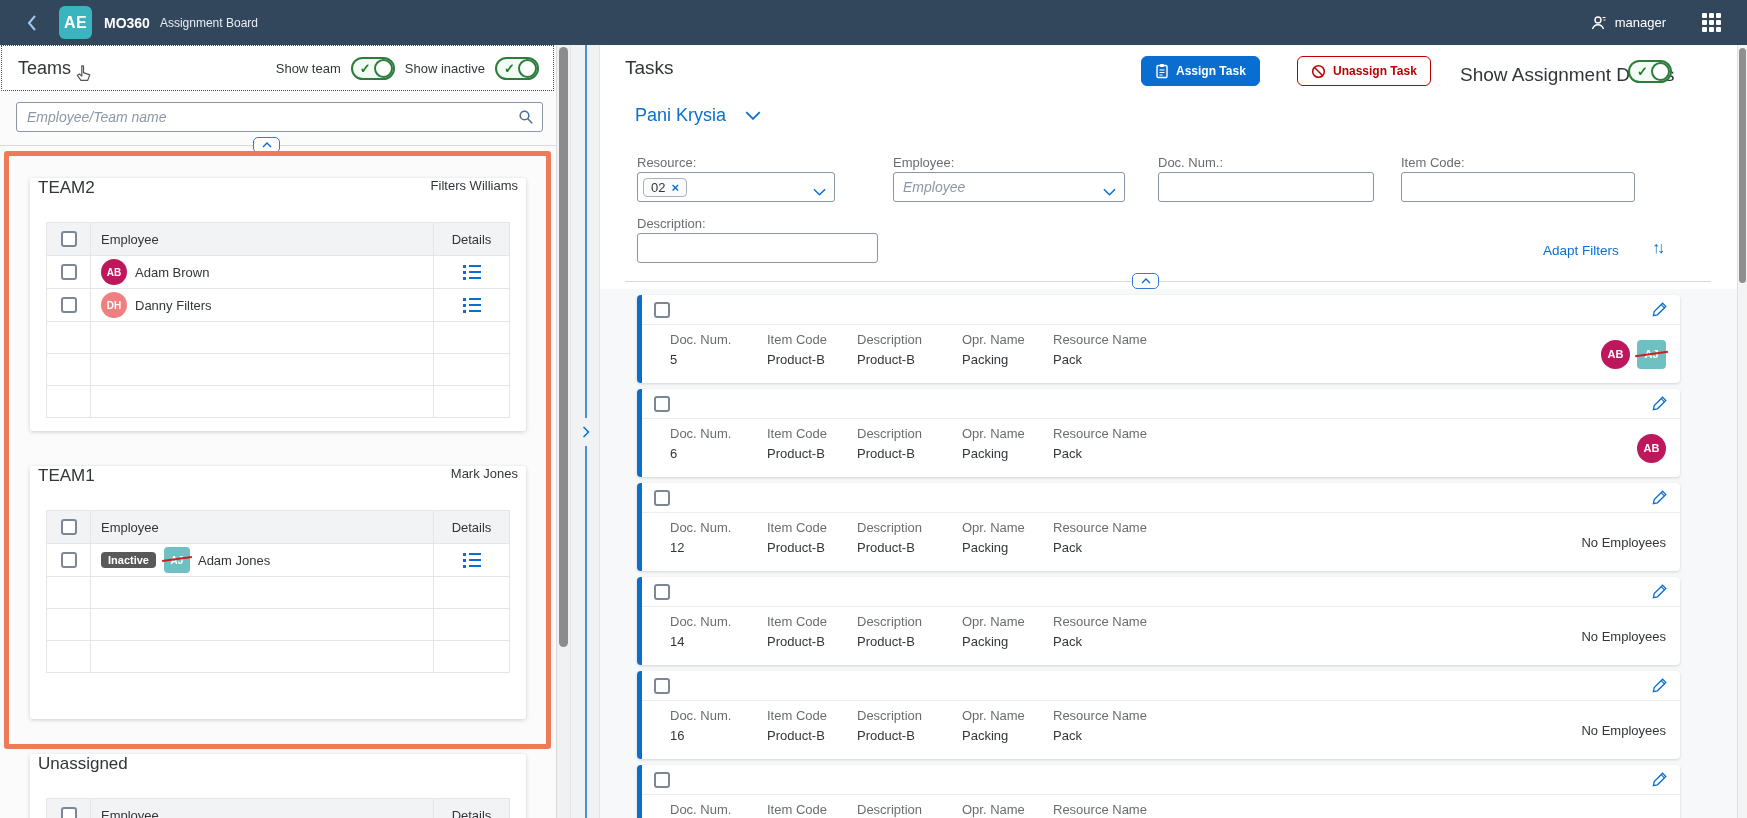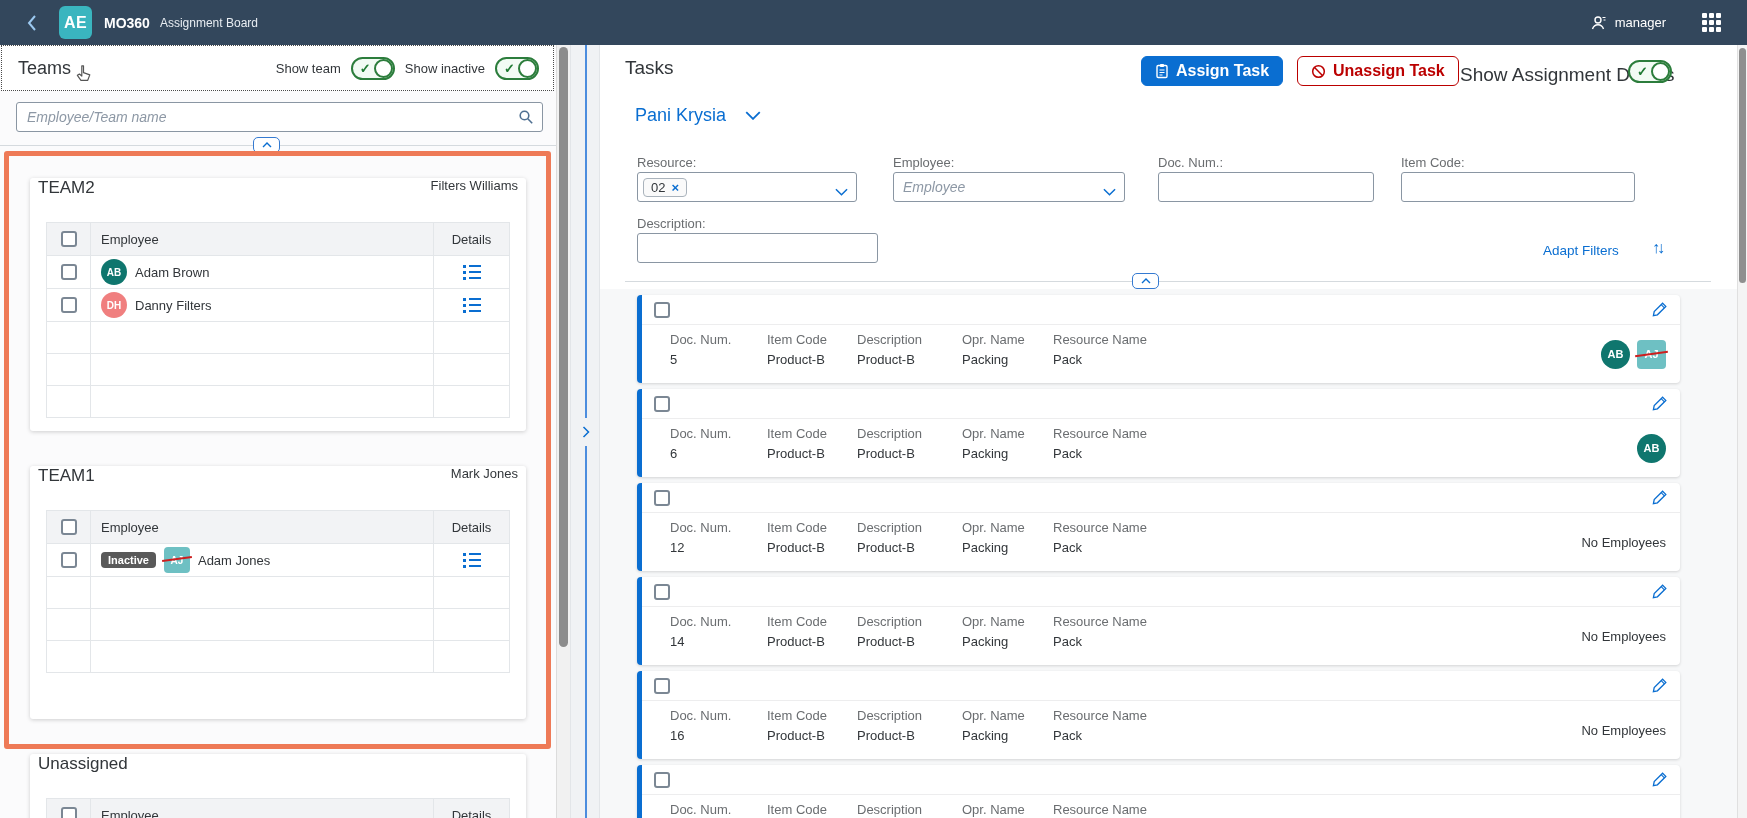--- a/index.html
+++ b/index.html
@@ -60,21 +60,21 @@
   .t-row.t-empty { height:32px; }
   .t-cell { display:flex; align-items:center; padding:0 8px; overflow:hidden; }
   .t-check { justify-content:center; border-right:1px solid #e3e6e9; }
   .t-det { justify-content:center; border-left:1px solid #e3e6e9; }
   .t-emp { gap:8px; padding-left:10px; }
 
   .checkbox { width:16px; height:16px; border:2px solid #7b8794; border-radius:3px; background:#fff; display:inline-block; cursor:pointer; }
 
   .avatar { width:26px; height:26px; border-radius:50%; color:#fff; font-size:10px; font-weight:bold;
             display:inline-flex; align-items:center; justify-content:center; flex:0 0 auto; }
-  .av-green { background:#0f766e; }
+  .av-green { background:#be185d; }
   .av-red   { background:#f07f7f; }
   .av-pink  { background:#d966cc; }
   .av-sq    { border-radius:4px; background:#6ec0c3; position:relative; }
   .av-sq .strike { position:absolute; left:-2px; right:-2px; top:11px; height:2px; background:#cc1f1f; transform:rotate(-8deg); }
   .m-name { font-size:13px; color:#32363a; white-space:nowrap; }
 
   .inactive-badge { background:#595959; color:#fff; font-size:11px; font-weight:bold; border-radius:4px;
                     padding:2px 7px; flex:0 0 auto; }
 
   .list-icon { display:inline-flex; flex-direction:column; gap:3px; cursor:pointer; }
@@ -89,21 +89,21 @@
               border-left:1px solid #e2e5e8; border-right:1px solid #e2e5e8; }
   .splitter .vline { position:absolute; left:14px; top:0; bottom:0; width:2px; background:#2f7bd9; opacity:.85; }
   .splitter .handle { position:absolute; left:4px; top:373px; width:22px; height:28px; background:#f0f2f4;
                       display:flex; align-items:center; justify-content:center; cursor:pointer; }
 
   
   .right-panel { position:absolute; left:600px; top:45px; width:1137px; height:773px; background:#fff; overflow:hidden; }
   .tasks-title { position:absolute; left:25px; top:12px; font-size:19px; color:#32363a; }
 
   .btn { position:absolute; top:11px; height:30px; border-radius:6px; font-family:"Liberation Sans",sans-serif;
-         font-size:16px; font-weight:bold; display:flex; align-items:center; gap:7px; padding:13px 13px; cursor:pointer; }
+         font-size:12px; font-weight:bold; display:flex; align-items:center; gap:7px; padding:13px 13px; cursor:pointer; }
   .btn-assign { left:541px; background:#0a6ed1; border:1px solid #0a6ed1; color:#fff; }
   .btn-unassign { left:697px; background:#fff; border:1px solid #bb0000; color:#bb0000; }
   .show-details-label { position:absolute; left:860px; top:19px; font-size:19px; color:#32363a; }
   .toggle-details { position:absolute; left:1028px; top:15px; }
 
   .person-link { position:absolute; left:35px; top:60px; display:flex; align-items:center; gap:19px;
                  color:#0a6ed1; font-size:18px; cursor:pointer; }
 
   .f-label { position:absolute; top:110px; font-size:13px; color:#6a6d70; }
   .f-input { position:absolute; top:127px; height:30px; border:1px solid #8a96a3; border-radius:3px; background:#fff;
@@ -399,21 +399,21 @@
       <svg width="16" height="9" viewBox="0 0 14 8">
           <path d="M1 1l6 6 6-6" fill="none" stroke="#0a6ed1" stroke-width="1.6"></path>
         </svg>
     </div>
 
     <span class="f-label" style="left:37px">Resource:</span>
     <span class="f-label" style="left:293px">Employee:</span>
     <span class="f-label" style="left:558px">Doc. Num.:</span>
     <span class="f-label" style="left:801px">Item Code:</span>
 
-    <div class="f-combo" style="left:37px;width:220px">
+    <div class="f-combo" style="left:37px;width:198px">
       <span class="token">
         <span>02</span>
         <span class="x">×</span>
       </span>
       <span class="combo-arrow">
         <svg width="13" height="8" viewBox="0 0 14 8">
             <path d="M1 1l6 6 6-6" fill="none" stroke="#0a6ed1" stroke-width="1.6"></path>
           </svg>
       </span>
     </div>

